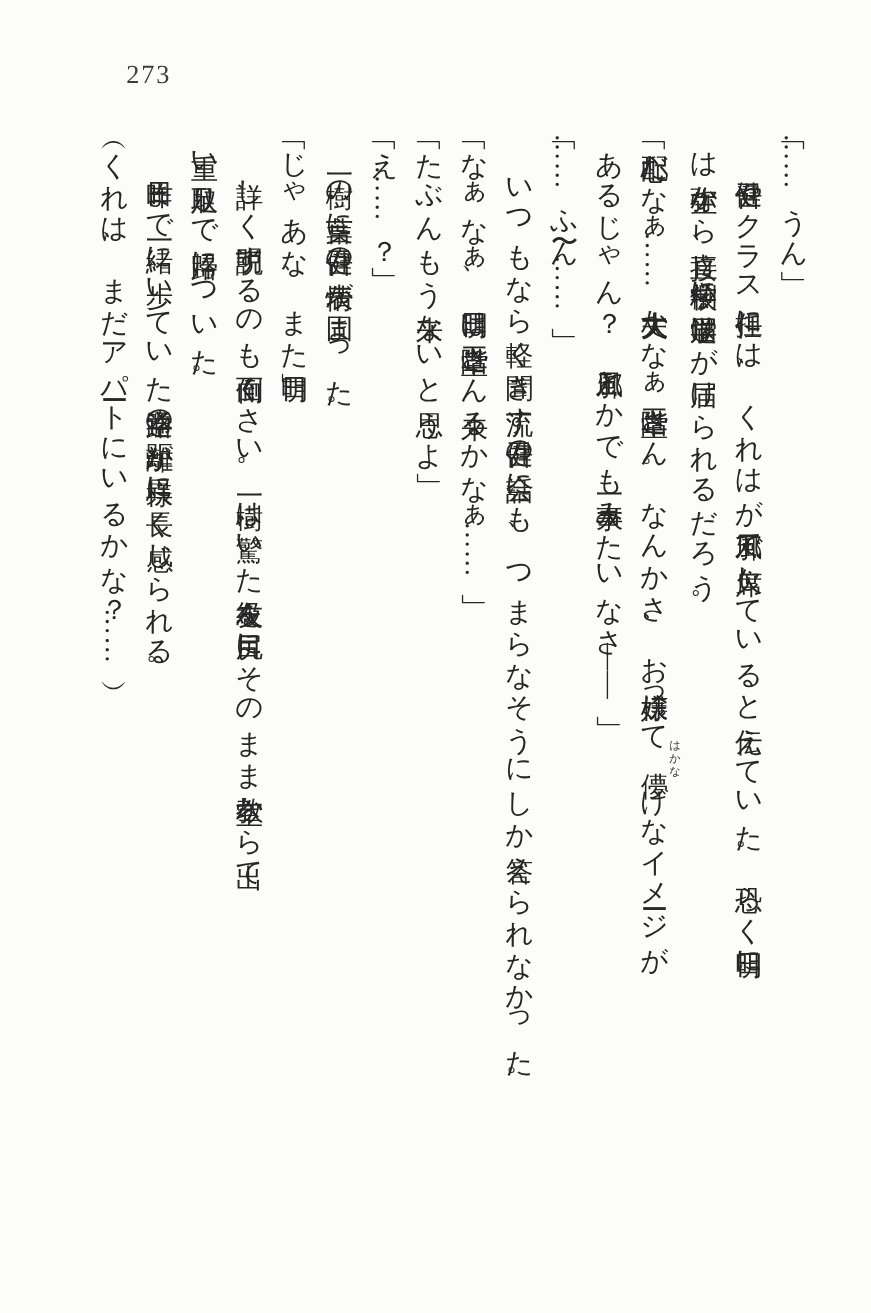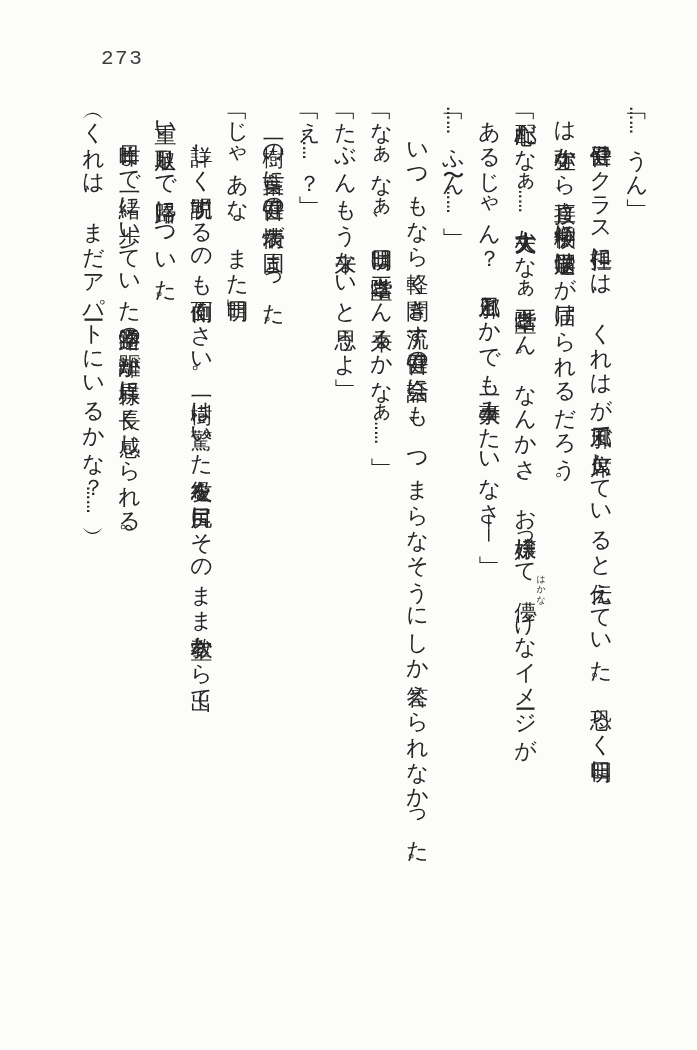--- a/index.html
+++ b/index.html
@@ -6,21 +6,21 @@
     margin: 0;
     padding: 0;
     background: #ffffff;
   }
   .page {
     position: relative;
     width: 697px;
     height: 1050px;
     background: #fcfcfb;
     overflow: hidden;
-    font-family: Liberation Mono, monospace;
+    font-family: Liberation Serif, serif;
   }
   .page-number {
     position: absolute;
     top: 47px;
     left: 101px;
     font-size: 21px;
     letter-spacing: 1.5px;
     color: #3d3d3d;
   }
   .text-block {

